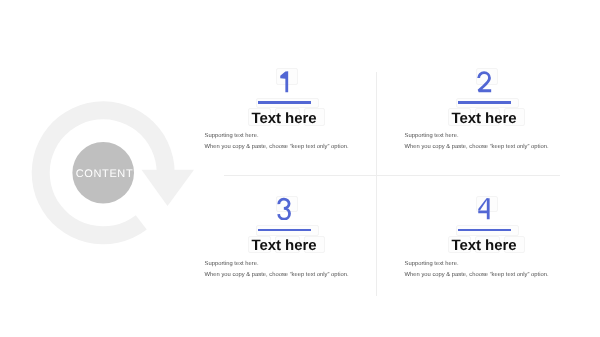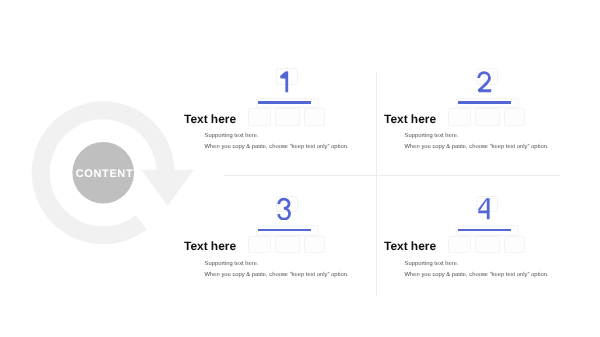--- a/index.html
+++ b/index.html
@@ -8,38 +8,38 @@
        -webkit-font-smoothing:antialiased;
        text-rendering:geometricPrecision;
        font-kerning:normal;}
   .slide{position:relative;width:600px;height:337px;background:#fff;overflow:hidden;}
 
   
   .cycle{position:absolute;left:0;top:0;width:600px;height:337px;}
   .cycle svg{display:block;}
   .cycle-label{position:absolute;left:74px;top:167.6px;width:61px;height:12px;
       display:flex;align-items:center;justify-content:center;
-      color:#ffffff;font-size:11px;font-weight:bold;letter-spacing:0.62px;transform:translateZ(0);}
+      color:#ffffff;font-size:11px;font-weight:normal;letter-spacing:0.62px;transform:translateZ(0);}
 
   
   .vline{position:absolute;left:376px;top:72px;width:1px;height:224px;background:#ededed;}
   .hline{position:absolute;left:224px;top:175px;width:336px;height:1px;background:#ededed;}
 
   
   .quad{position:absolute;width:200px;height:110px;}
   .q1{left:184px;top:62px;}
   .q2{left:384px;top:62px;}
   .q3{left:184px;top:189.5px;}
   .q4{left:384px;top:189.5px;}
 
   .num{position:absolute;left:0;top:7.5px;width:200px;height:24px;text-align:center;line-height:0;}
   .num svg{display:inline-block;vertical-align:top;}
   .bluebar{position:absolute;left:73.7px;top:39.2px;width:53px;height:2.5px;background:#5267d4;}
   .title{position:absolute;left:0;top:50.5px;width:200px;transform:translateZ(0);
-         font-size:12px;font-weight:bold;color:#121212;text-align:left;
+         font-size:15px;font-weight:bold;color:#121212;text-align:center;
          line-height:12px;letter-spacing:-0.05px;}
   .body{position:absolute;left:20.6px;top:71px;width:180px;transform:translateZ(0);}
   .body .l1{font-size:5.8px;color:#4f4f4f;line-height:6px;letter-spacing:0.01px;}
   .body .l2{font-size:5.8px;color:#4f4f4f;line-height:6px;margin-top:5.4px;letter-spacing:0.01px;}
 
   
   .ghost{position:absolute;background:#fdfdfd;border:1px solid #f4f4f4;border-radius:2px;}
   .gnum{left:91.6px;top:6.2px;width:20.4px;height:14.4px;}
   .gwide{left:72.2px;top:35.9px;width:61.0px;height:8.4px;}
   .gb1{left:63.6px;top:46.4px;width:21.4px;height:15.2px;}

